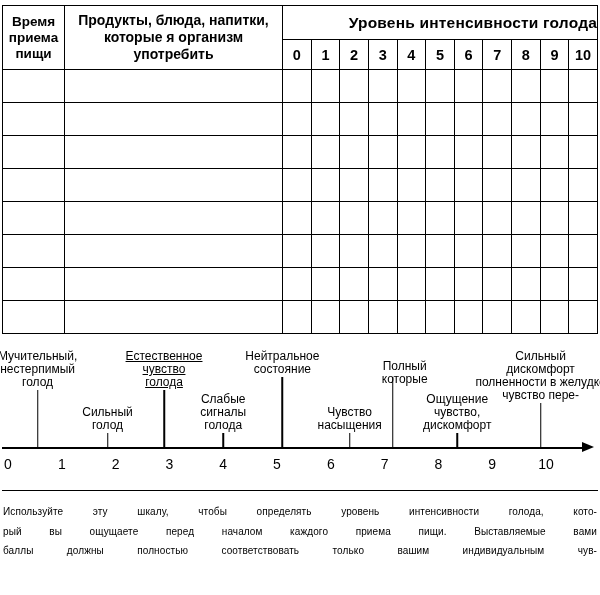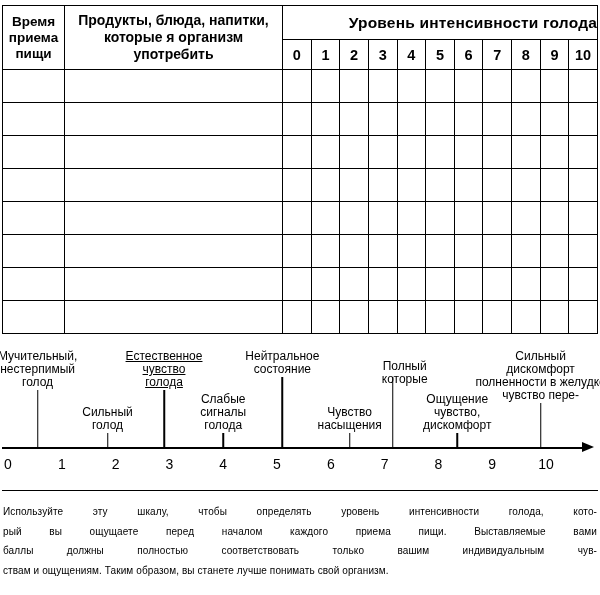--- a/index.html
+++ b/index.html
@@ -282,16 +282,15 @@
         <div class="axis-num" style="left: 546px;">10</div>
       </div>
   </div>
 
   <div class="separator"></div>
 
   <div class="instructions">
     <div class="line">Используйте эту шкалу, чтобы определять уровень интенсивности голода, кото-</div>
     <div class="line">рый вы ощущаете перед началом каждого приема пищи. Выставляемые вами</div>
     <div class="line">баллы должны полностью соответствовать только вашим индивидуальным чув-</div>
-    <div class="line last">ствам и ощущениям. Таким образом, вы станете лучше понимать свой организм.</div>
   </div>
 
 </div>
 
 </body></html>

